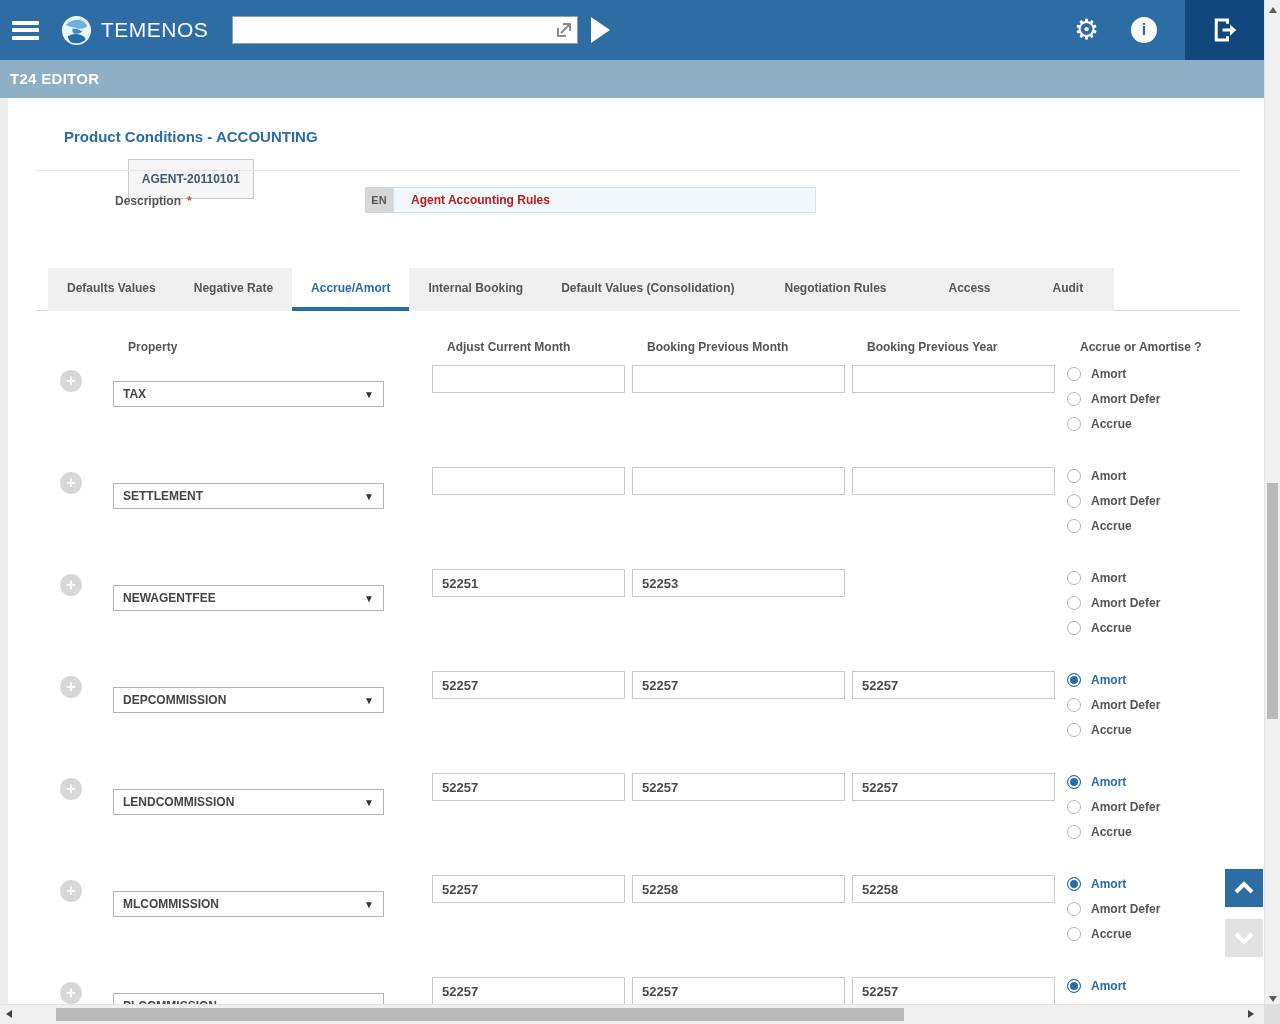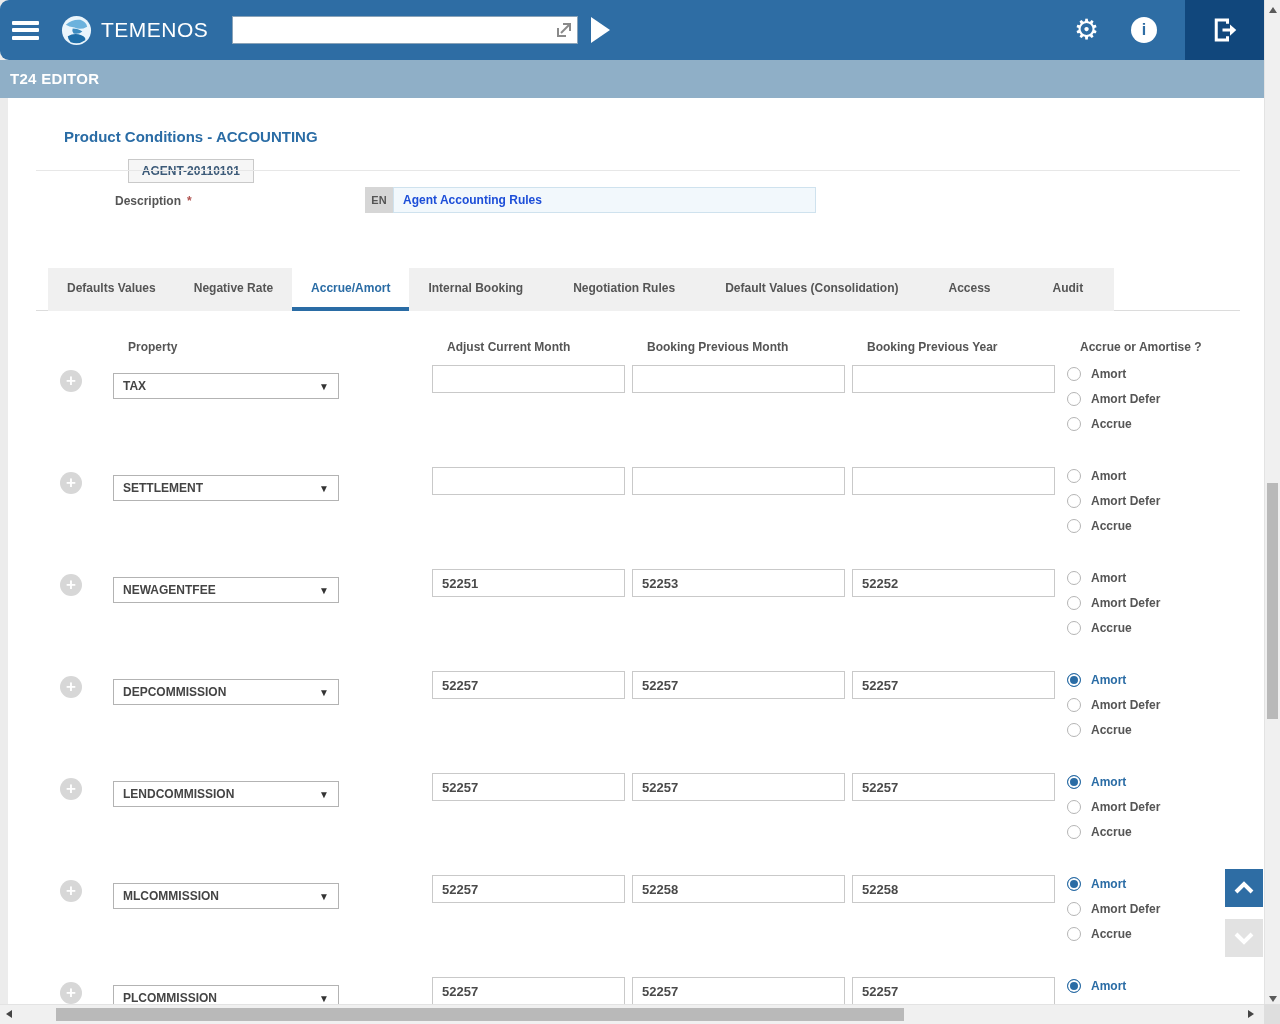--- a/index.html
+++ b/index.html
@@ -1,20 +1,20 @@
 <!DOCTYPE html>
 <html><head>
 <meta charset="utf-8">
 <style>
   * { margin:0; padding:0; box-sizing:border-box; }
   html,body { width:1280px; height:1024px; overflow:hidden; }
   body { position:relative; background:#ececec; font-family:"Liberation Sans", sans-serif; }
 
   
-  .topbar { position:absolute; top:0; left:0; width:1264px; height:60px; background:#2e6da4; display:flex; align-items:center;border-radius:9px; }
+  .topbar { position:absolute; top:0; left:0; width:1264px; height:60px; background:#2e6da4; display:flex; align-items:center; }
   .hamburger { margin-left:12px; width:27px; height:19px; display:flex; flex-direction:column; justify-content:space-between; cursor:pointer; }
   .hamburger span { display:block; height:4px; background:#fff; border-radius:1px; }
   .globe { margin-left:22px; width:31px; height:31px; flex:0 0 auto; }
   .brand { color:#fff; font-size:21px; letter-spacing:.5px; margin-left:9px; font-weight:400; }
   .search-wrap { margin-left:24px; width:346px; height:28px; position:relative; }
   .search-wrap input { width:100%; height:100%; border:1px solid #8aa3b8; background:#fff; padding:0 30px 0 8px; font-size:13px; font-family:inherit; outline:none; color:#333; }
   .send-icon { position:absolute; right:5px; top:5px; width:18px; height:18px; }
   .play-btn { margin-left:13px; width:0; height:0; border-top:13px solid transparent; border-bottom:13px solid transparent; border-left:19px solid #fff; cursor:pointer; }
   .topbar-spacer { flex:1; }
   .gear-icon { color:#fff; font-size:28px; line-height:28px; cursor:pointer; }
@@ -22,45 +22,45 @@
   .logout-block { margin-left:28px; width:79px; height:60px; background:#11477c; display:flex; align-items:center; justify-content:center; cursor:pointer; }
 
   
   .subheader { position:absolute; top:60px; left:0; width:1264px; height:38px; background:#8fafc7; color:#fff; font-weight:bold; font-size:15px; line-height:38px; padding-left:10px; letter-spacing:.3px; }
 
   
   .content { position:absolute; top:98px; left:8px; width:1256px; height:906px; background:#fff; overflow:hidden; }
 
   .title-row { position:absolute; left:56px; top:30px; display:flex; align-items:center; gap:14px;flex-direction:column; }
   .page-title { color:#2a6ca5; font-size:15px; font-weight:bold; }
-  .record-badge { background:#f6f6f6; border:1px solid #c9c9c9; color:#3c5a78; font-size:12px; font-weight:bold; padding:4px 13px; }
+  .record-badge { background:#f6f6f6; border:1px solid #c9c9c9; color:#3c5a78; font-size:12px; font-weight:bold; padding:12px 13px; }
   .title-divider { position:absolute; left:28px; top:72px; width:1204px; border-top:1px solid #e7e7e7; }
 
   .desc-label { position:absolute; left:107px; top:96px; font-size:12px; font-weight:bold; color:#555; }
   .req { color:#b0524f; margin-left:6px; font-weight:bold; }
   .desc-group { position:absolute; left:357px; top:89px; display:flex; }
   .lang-chip { width:28px; height:26px; background:#d6d6d6; color:#555; font-size:11px; font-weight:bold; text-align:center; line-height:26px; }
-  .desc-input { width:423px; height:26px; background:#f2f8fc; border:1px solid #cfe2ee; font-family:inherit; font-size:12px; font-weight:bold; color:#1d4ed8; padding:0 9px; outline:none; }
+  .desc-input { width:423px; height:26px; background:#f2f8fc; border:1px solid #cfe2ee; font-family:inherit; font-size:12px; font-weight:bold; color:#b91c1c; padding:0 17px; outline:none; }
 
   
   .tabs { position:absolute; left:40px; top:170px; display:flex; z-index:2; }
   .tab { height:43px; line-height:41px; padding:0 19px; background:#f0f0f0; color:#555; font-size:12px; font-weight:bold; cursor:pointer; white-space:nowrap; }
   .tab.wide { padding:0 31px; }
   .tab.active { background:#fff; color:#2a6ca5; border-bottom:4px solid #2a6ca5; }
   .tabs-underline { position:absolute; left:28px; top:212px; width:1204px; border-top:1px solid #dcdcdc; z-index:1; }
 
   
   .col-headers { position:absolute; top:242px; left:15px; width:100%; height:16px; }
   .col-headers span { position:absolute; font-size:12px; font-weight:bold; color:#555; white-space:nowrap; }
   .ch-0 { left:105px; } .ch-1 { left:424px; } .ch-2 { left:624px; } .ch-3 { left:844px; } .ch-4 { left:1057px; }
 
   .rows { position:absolute; top:263px; left:0; width:100%; }
   .grid-row { position:relative; height:102px; }
   .add-btn { position:absolute; left:52px; top:9px; width:22px; height:22px; border-radius:50%; background:#d7d7d7; color:#fff; font-size:17px; font-weight:bold; text-align:center; line-height:21px; cursor:pointer; }
-  .prop-select { position:absolute; left:105px; top:12px; width:226px; height:26px; border:1px solid #b3b3b3; background:#fff; cursor:pointer; display:flex; align-items:center; }
+  .prop-select { position:absolute; left:105px; top:20px; width:271px; height:26px; border:1px solid #b3b3b3; background:#fff; cursor:pointer; display:flex; align-items:center; }
   .prop-select .val { font-size:12px; font-weight:bold; color:#444; margin-left:9px; }
   .prop-select .caret { position:absolute; right:9px; top:7px; font-size:10px; color:#333; }
   .cell-input { position:absolute; top:4px; height:28px; border:1px solid #c9c9c9; background:#fff; font-family:inherit; font-size:13px; font-weight:bold; color:#4a4a4a; padding:0 9px; outline:none; }
   .ci-0 { left:424px; width:193px; } .ci-1 { left:624px; width:213px; } .ci-2 { left:844px; width:203px; }
   .radio-group { position:absolute; left:1059px; top:0; }
   .radio-option { display:flex; align-items:center; height:25px; cursor:pointer; }
   .radio-circle { width:14px; height:14px; border-radius:50%; border:1px solid #b5b5b5; background:#fff; flex:0 0 auto; }
   .radio-label { margin-left:10px; font-size:12px; font-weight:bold; color:#555; white-space:nowrap; }
   .radio-option.selected .radio-circle { border-color:#2a6ca5; background:#2a6ca5; box-shadow:inset 0 0 0 2px #fff; }
   .radio-option.selected .radio-label { color:#2a6ca5; }
@@ -137,22 +137,22 @@
   <div class="desc-group">
     <div class="lang-chip">EN</div>
     <input class="desc-input" type="text" value="Agent Accounting Rules" style="">
   </div>
 
   <div class="tabs">
     <div class="tab">Defaults Values</div>
     <div class="tab">Negative Rate</div>
     <div class="tab active">Accrue/Amort</div>
     <div class="tab">Internal Booking</div>
+    <div class="tab">Default Values (Consolidation)</div>
     <div class="tab wide">Negotiation Rules</div>
-    <div class="tab">Default Values (Consolidation)</div>
     <div class="tab wide">Access</div>
     <div class="tab wide">Audit</div>
   </div>
   <div class="tabs-underline"></div>
 
   <div class="col-headers">
     <span class="ch-0">Property</span>
     <span class="ch-1">Adjust Current Month</span>
     <span class="ch-2">Booking Previous Month</span>
     <span class="ch-3">Booking Previous Year</span>
@@ -211,21 +211,20 @@
   </div>
 
   <div class="grid-row">
     <div class="add-btn">+</div>
     <div class="prop-select">
       <span class="val">NEWAGENTFEE</span>
       <span class="caret">▼</span>
     </div>
     <input class="cell-input ci-0" type="text" value="52251" style="">
     <input class="cell-input ci-1" type="text" value="52253" style="">
-    <input class="cell-input ci-2" type="text" value="52252" style="">
     <div class="radio-group">
           <div class="radio-option">
             <span class="radio-circle"></span>
             <span class="radio-label">Amort</span>
           </div>
           <div class="radio-option">
             <span class="radio-circle"></span>
             <span class="radio-label">Amort Defer</span>
           </div>
           <div class="radio-option">

